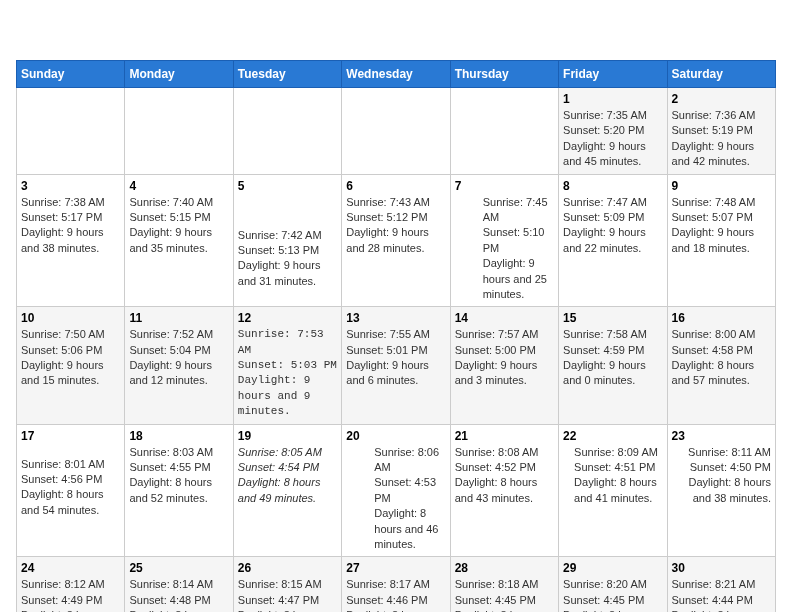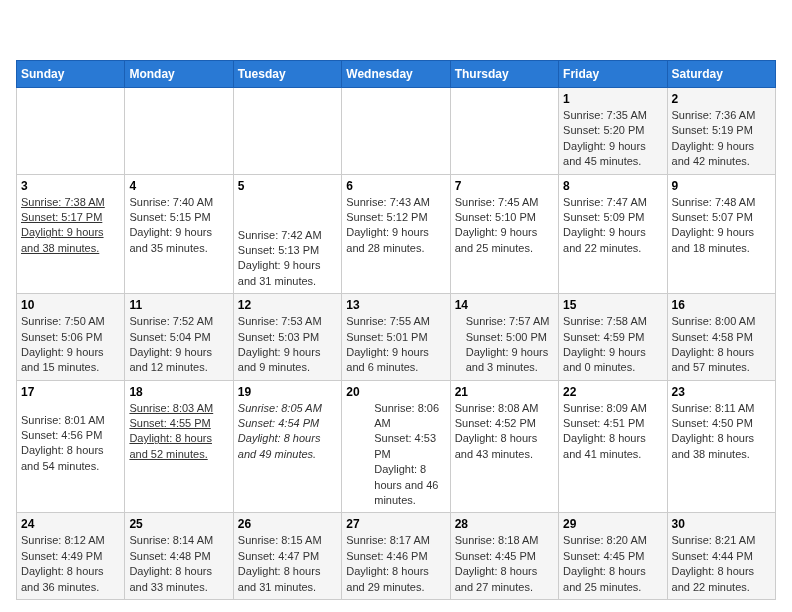--- a/index.html
+++ b/index.html
@@ -127,21 +127,21 @@
         <td>
           <span class="day-num">2</span>
           <div class="day-info" style="white-space: pre-line;">Sunrise: 7:36 AM
 Sunset: 5:19 PM
 Daylight: 9 hours and 42 minutes.</div>
         </td>
       </tr>
       <tr>
         <td>
           <span class="day-num">3</span>
-          <div class="day-info" style="white-space: pre-line; text-decoration: underline;">Sunrise: 7:38 AM
+          <div class="day-info" style="white-space: pre-line;">Sunrise: 7:38 AM
 Sunset: 5:17 PM
 Daylight: 9 hours and 38 minutes.</div>
         </td>
         <td>
           <span class="day-num">4</span>
           <div class="day-info" style="white-space: pre-line;">Sunrise: 7:40 AM
 Sunset: 5:15 PM
 Daylight: 9 hours and 35 minutes.</div>
         </td>
         <td>
@@ -151,21 +151,21 @@
 Daylight: 9 hours and 31 minutes.</div>
         </td>
         <td>
           <span class="day-num">6</span>
           <div class="day-info" style="white-space: pre-line;">Sunrise: 7:43 AM
 Sunset: 5:12 PM
 Daylight: 9 hours and 28 minutes.</div>
         </td>
         <td>
           <span class="day-num">7</span>
-          <div class="day-info" style="white-space: pre-line;">Sunrise: 7:45 AM
+          <div class="day-info" style="white-space: pre-line; margin-left: 28px;">Sunrise: 7:45 AM
 Sunset: 5:10 PM
 Daylight: 9 hours and 25 minutes.</div>
         </td>
         <td>
           <span class="day-num">8</span>
           <div class="day-info" style="white-space: pre-line;">Sunrise: 7:47 AM
 Sunset: 5:09 PM
 Daylight: 9 hours and 22 minutes.</div>
         </td>
         <td>
@@ -183,33 +183,33 @@
 Daylight: 9 hours and 15 minutes.</div>
         </td>
         <td>
           <span class="day-num">11</span>
           <div class="day-info" style="white-space: pre-line;">Sunrise: 7:52 AM
 Sunset: 5:04 PM
 Daylight: 9 hours and 12 minutes.</div>
         </td>
         <td>
           <span class="day-num">12</span>
-          <div class="day-info" style="white-space: pre-line;">Sunrise: 7:53 AM
+          <div class="day-info" style="white-space: pre-line; font-family: Liberation Mono, monospace;">Sunrise: 7:53 AM
 Sunset: 5:03 PM
 Daylight: 9 hours and 9 minutes.</div>
         </td>
         <td>
           <span class="day-num">13</span>
           <div class="day-info" style="white-space: pre-line;">Sunrise: 7:55 AM
 Sunset: 5:01 PM
 Daylight: 9 hours and 6 minutes.</div>
         </td>
         <td>
           <span class="day-num">14</span>
-          <div class="day-info" style="white-space: pre-line; margin-left: 11px;">Sunrise: 7:57 AM
+          <div class="day-info" style="white-space: pre-line;">Sunrise: 7:57 AM
 Sunset: 5:00 PM
 Daylight: 9 hours and 3 minutes.</div>
         </td>
         <td>
           <span class="day-num">15</span>
           <div class="day-info" style="white-space: pre-line;">Sunrise: 7:58 AM
 Sunset: 4:59 PM
 Daylight: 9 hours and 0 minutes.</div>
         </td>
         <td>
@@ -221,21 +221,21 @@
       </tr>
       <tr>
         <td>
           <span class="day-num">17</span>
           <div class="day-info" style="white-space: pre-line; margin-top: 14px;">Sunrise: 8:01 AM
 Sunset: 4:56 PM
 Daylight: 8 hours and 54 minutes.</div>
         </td>
         <td>
           <span class="day-num">18</span>
-          <div class="day-info" style="white-space: pre-line; text-decoration: underline;">Sunrise: 8:03 AM
+          <div class="day-info" style="white-space: pre-line;">Sunrise: 8:03 AM
 Sunset: 4:55 PM
 Daylight: 8 hours and 52 minutes.</div>
         </td>
         <td>
           <span class="day-num">19</span>
           <div class="day-info" style="white-space: pre-line; font-style: italic;">Sunrise: 8:05 AM
 Sunset: 4:54 PM
 Daylight: 8 hours and 49 minutes.</div>
         </td>
         <td>
@@ -245,27 +245,27 @@
 Daylight: 8 hours and 46 minutes.</div>
         </td>
         <td>
           <span class="day-num">21</span>
           <div class="day-info" style="white-space: pre-line;">Sunrise: 8:08 AM
 Sunset: 4:52 PM
 Daylight: 8 hours and 43 minutes.</div>
         </td>
         <td>
           <span class="day-num">22</span>
-          <div class="day-info" style="white-space: pre-line;">Sunrise: 8:09 AM
+          <div class="day-info" style="white-space: pre-line; margin-left: 11px;">Sunrise: 8:09 AM
 Sunset: 4:51 PM
 Daylight: 8 hours and 41 minutes.</div>
         </td>
         <td>
           <span class="day-num">23</span>
-          <div class="day-info" style="white-space: pre-line;">Sunrise: 8:11 AM
+          <div class="day-info" style="white-space: pre-line; text-align: right;">Sunrise: 8:11 AM
 Sunset: 4:50 PM
 Daylight: 8 hours and 38 minutes.</div>
         </td>
       </tr>
       <tr>
         <td>
           <span class="day-num">24</span>
           <div class="day-info" style="white-space: pre-line;">Sunrise: 8:12 AM
 Sunset: 4:49 PM
 Daylight: 8 hours and 36 minutes.</div>

